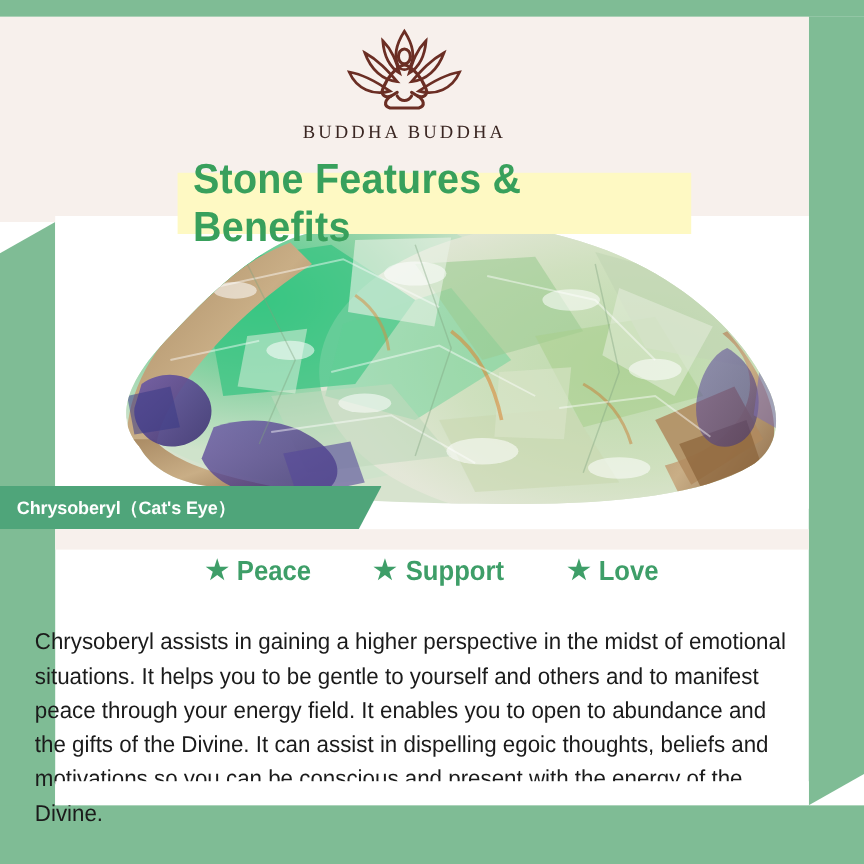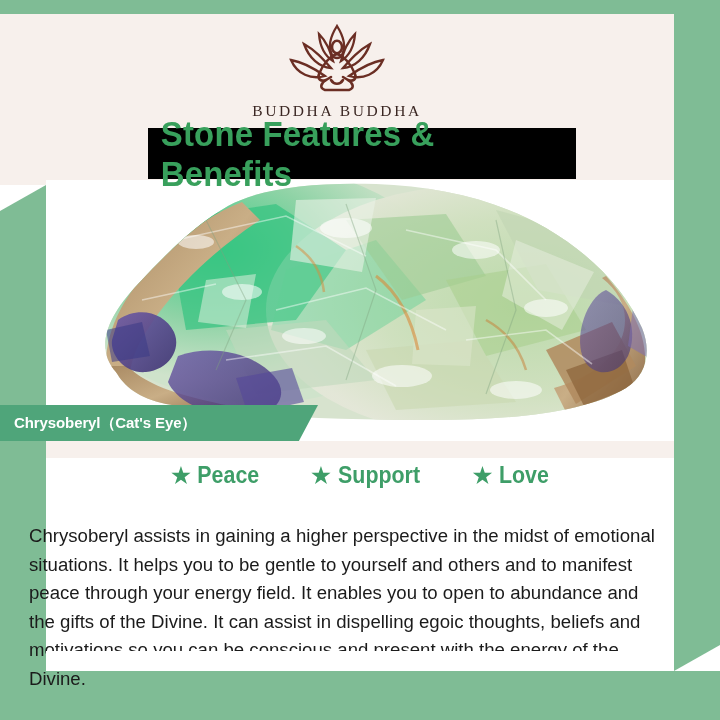--- a/index.html
+++ b/index.html
@@ -64,24 +64,24 @@
     font-family: "Liberation Serif", serif;
     font-size: 15.5px;
     letter-spacing: 2.6px;
     color: #3A2622;
     font-weight: 400;
   }
 
   
   #title-banner {
     position: absolute;
-    left: 148px; top: 128px;
+    left: 148px; top: 144px;
     width: 428px;
     height: 51px;
-    background: #000000;
+    background: #fef9c3;
     display: flex;
     align-items: center;
     justify-content: flex-start;
     z-index: 4;
   }
   #title-text {
     font-family: "Liberation Sans Narrow", "Liberation Sans", sans-serif;
     font-size: 35px;
     font-weight: bold;
     color: #38A05C;

